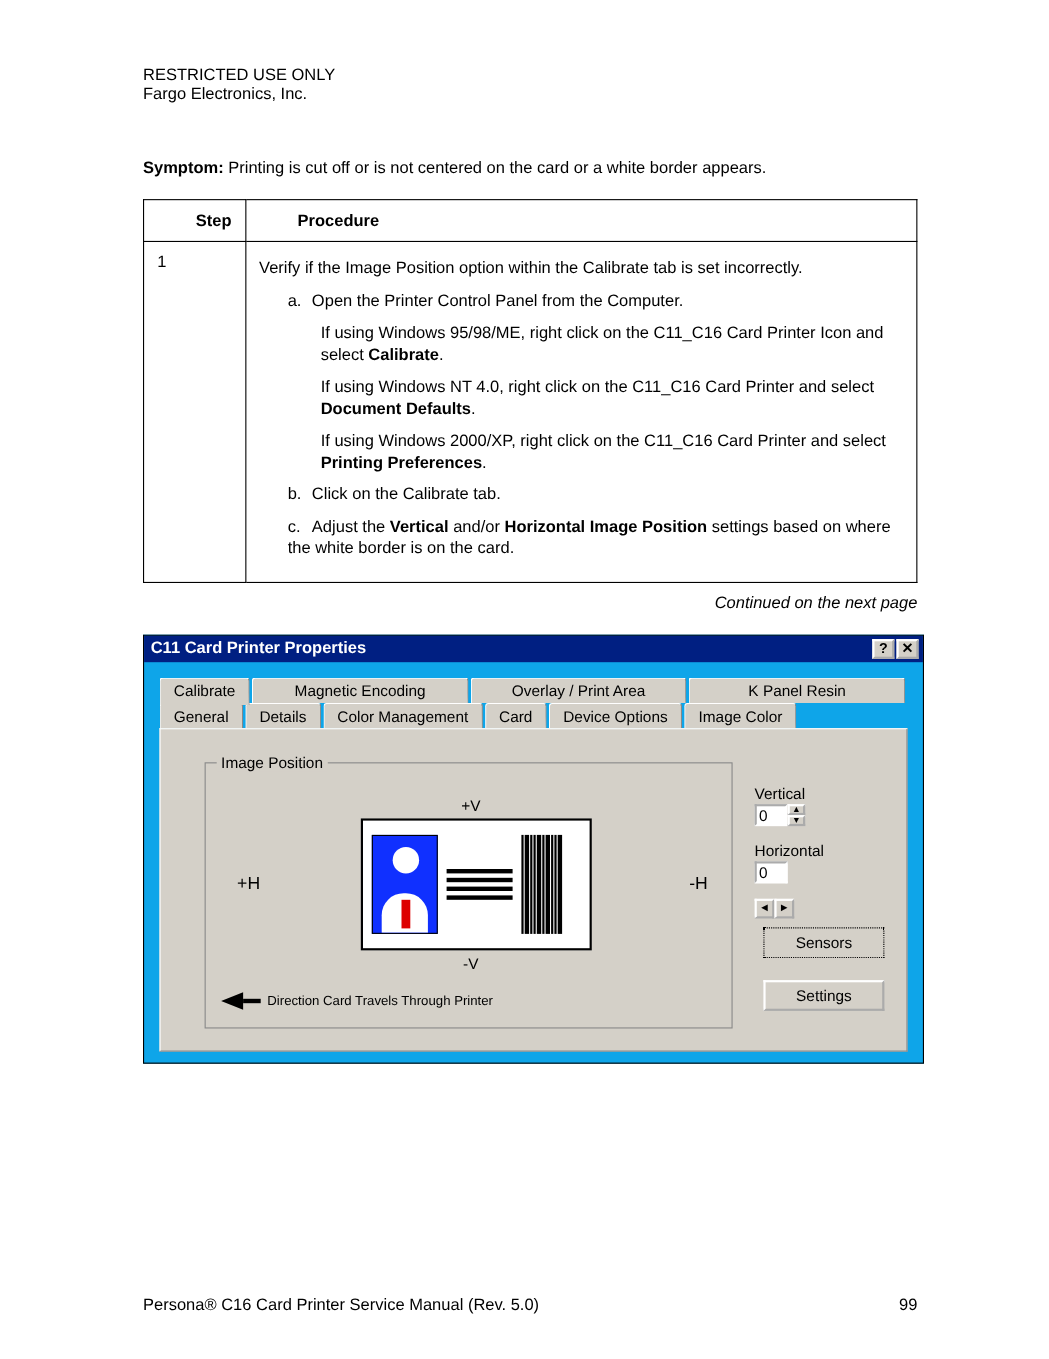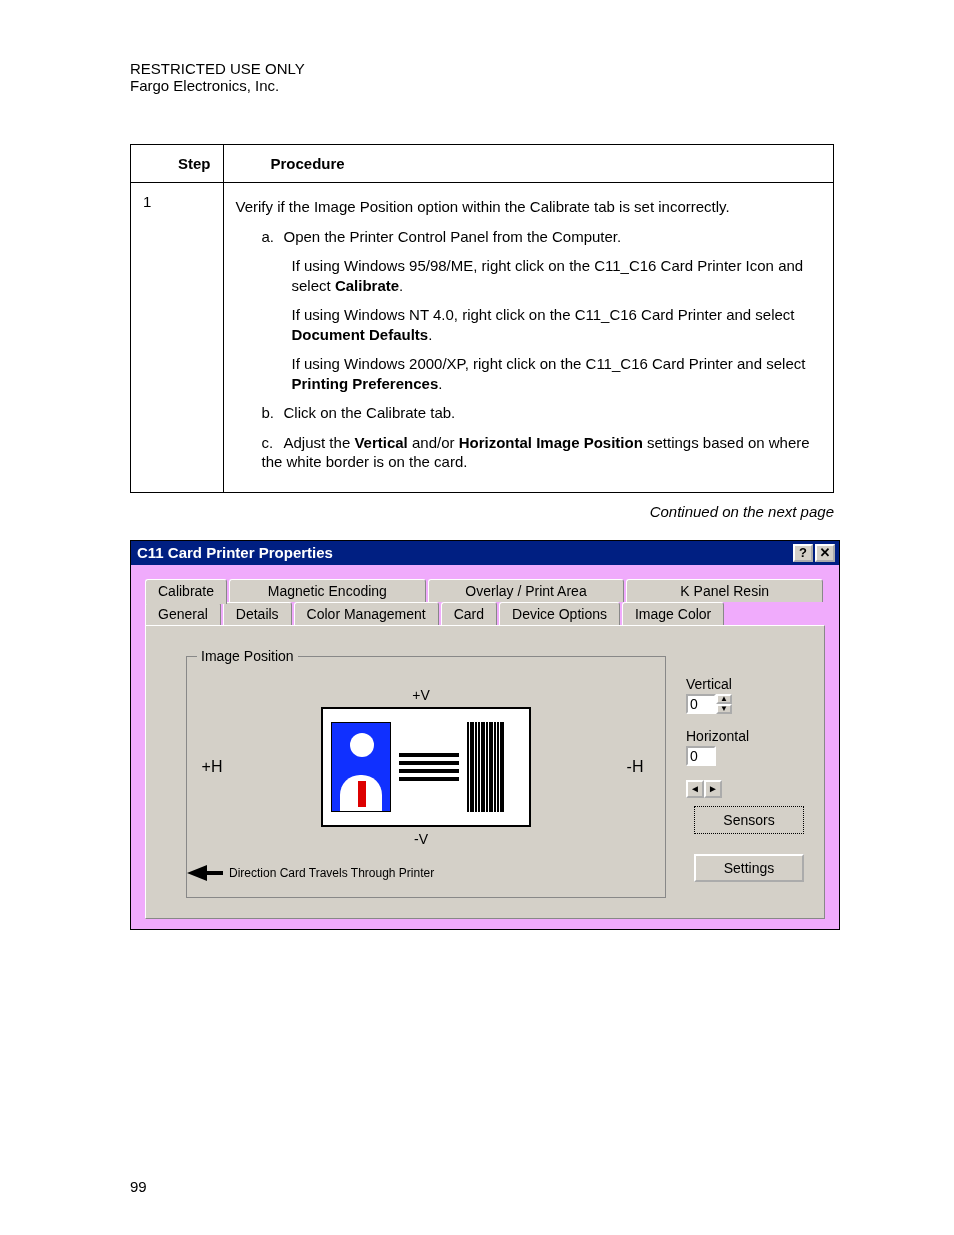--- a/index.html
+++ b/index.html
@@ -24,32 +24,32 @@
   table.proc th, table.proc td { border: 1px solid #000; padding: 10px 12px; vertical-align: top; font-size: 15px; text-align: left; }
   table.proc th { font-weight: bold; padding-left: 47px; }
   .step-cell { text-align: center; width: 70px; }
   .proc-body p { margin: 4px 0 10px 0; line-height: 1.3; }
   .proc-body .letter { display: inline-block; width: 22px; }
   .indent1 { padding-left: 26px; }
   .indent2 { padding-left: 56px; }
   .continued { text-align: right; font-style: italic; font-size: 15px; margin: 8px 0 20px 0; }
   
   .dlg-wrap { margin: 0 0 40px 0; }
-  .dlg { width: 710px; border: 1px solid #000; background: #f0abfc; font-family: "MS Sans Serif", Tahoma, Arial, sans-serif; }
+  .dlg { width: 710px; border: 1px solid #000; background: #0ea5e9; font-family: "MS Sans Serif", Tahoma, Arial, sans-serif; }
   .dlg-title { background: #001f82; color: #fff; font-weight: bold; padding: 3px 4px 3px 6px; font-size: 15px; display: flex; align-items: center; }
   .dlg-title .t { flex: 1; }
   .winbtn { width: 20px; height: 18px; background: #d4d0c8; color: #000; border: 2px outset #fff; margin-left: 2px; display: flex; align-items: center; justify-content: center; font-size: 13px; font-weight: bold; line-height: 1; }
   .dlg-body { padding: 10px 6px 10px 6px; }
   .tabs { position: relative; margin: 4px 8px 0 8px; }
   .tabrow { display: flex; flex-wrap: nowrap; font-size: 14px; }
   .tabrow.row2 { margin-top: 2px; }
   .tab { background: #d4d0c8; border: 1px solid #888; border-bottom: none; border-radius: 3px 3px 0 0; padding: 3px 12px; margin-right: 2px; white-space: nowrap; border-top-color:#fff; border-left-color:#fff; }
   .tab.active { position: relative; z-index: 2; background:#d4d0c8; padding-bottom:5px; margin-bottom:-2px; }
   .tab-content { border: 1px solid #888; border-top-color:#fff; border-left-color:#fff; background:#d4d0c8; padding: 30px 16px 20px 40px; position: relative; min-height: 280px; }
-  .groupbox { border: 1px solid #888; position: relative; padding: 30px 10px 16px 0; width: 480px; }
+  .groupbox { border: 1px solid #888; position: relative; padding: 30px 10px 16px 14px; width: 480px; }
   .groupbox .glabel { position: absolute; top: -9px; left: 10px; background: #d4d0c8; padding: 0 4px; font-size: 14px; }
   .imgpos { display:flex; align-items:center; }
   .axis { font-size: 14px; text-align:center; }
   .cardprev { width: 210px; height: 120px; border: 2px solid #000; background:#fff; margin: 4px auto; display:flex; align-items:center; }
   .cardinner { display:flex; align-items:center; width:100%; height:100%; padding:8px; gap:8px; }
   .portrait { width:60px; height:90px; background:#1030ff; position:relative; border:1px solid #000; overflow:hidden; }
   .portrait::before { content:""; position:absolute; top:10px; left:18px; width:24px; height:24px; background:#fff; border-radius:50%; }
   .portrait::after { content:""; position:absolute; bottom:0; left:8px; right:8px; height:36px; background:#fff; border-radius:20px 20px 0 0; }
   .portrait .tie { position:absolute; bottom:4px; left:26px; width:8px; height:26px; background:#d00; z-index:2; }
   .bars { display:flex; flex-direction:column; gap:4px; }
@@ -75,20 +75,23 @@
 </head>
 <body>
 
 <div class="page">
   <div class="hdr">
     <span>RESTRICTED USE ONLY</span>
     <span>Fargo Electronics, Inc.</span>
   </div>
 
 
+  <p class="symptom-line">
+    <span class="lbl">Symptom:</span><span>  Printing is cut off or is not centered on the card or a white border appears.</span>
+  </p>
 
   <table class="proc">
     <tbody>
         <tr>
       <th class="step-cell">Step</th>
       <th>Procedure</th>
     </tr>
     <tr>
       <td class="step-cell">1</td>
       <td class="proc-body">
@@ -195,15 +198,16 @@
 
             <div class="sidebtn b1">Sensors</div>
             <div class="sidebtn b2">Settings</div>
           </div>
         </div>
       </div>
     </div>
   </div>
 
   <div class="ftr">
+    <span>Persona® C16 Card Printer Service Manual (Rev. 5.0)</span>
     <span>99</span>
   </div>
 </div>
 
 </body></html>

